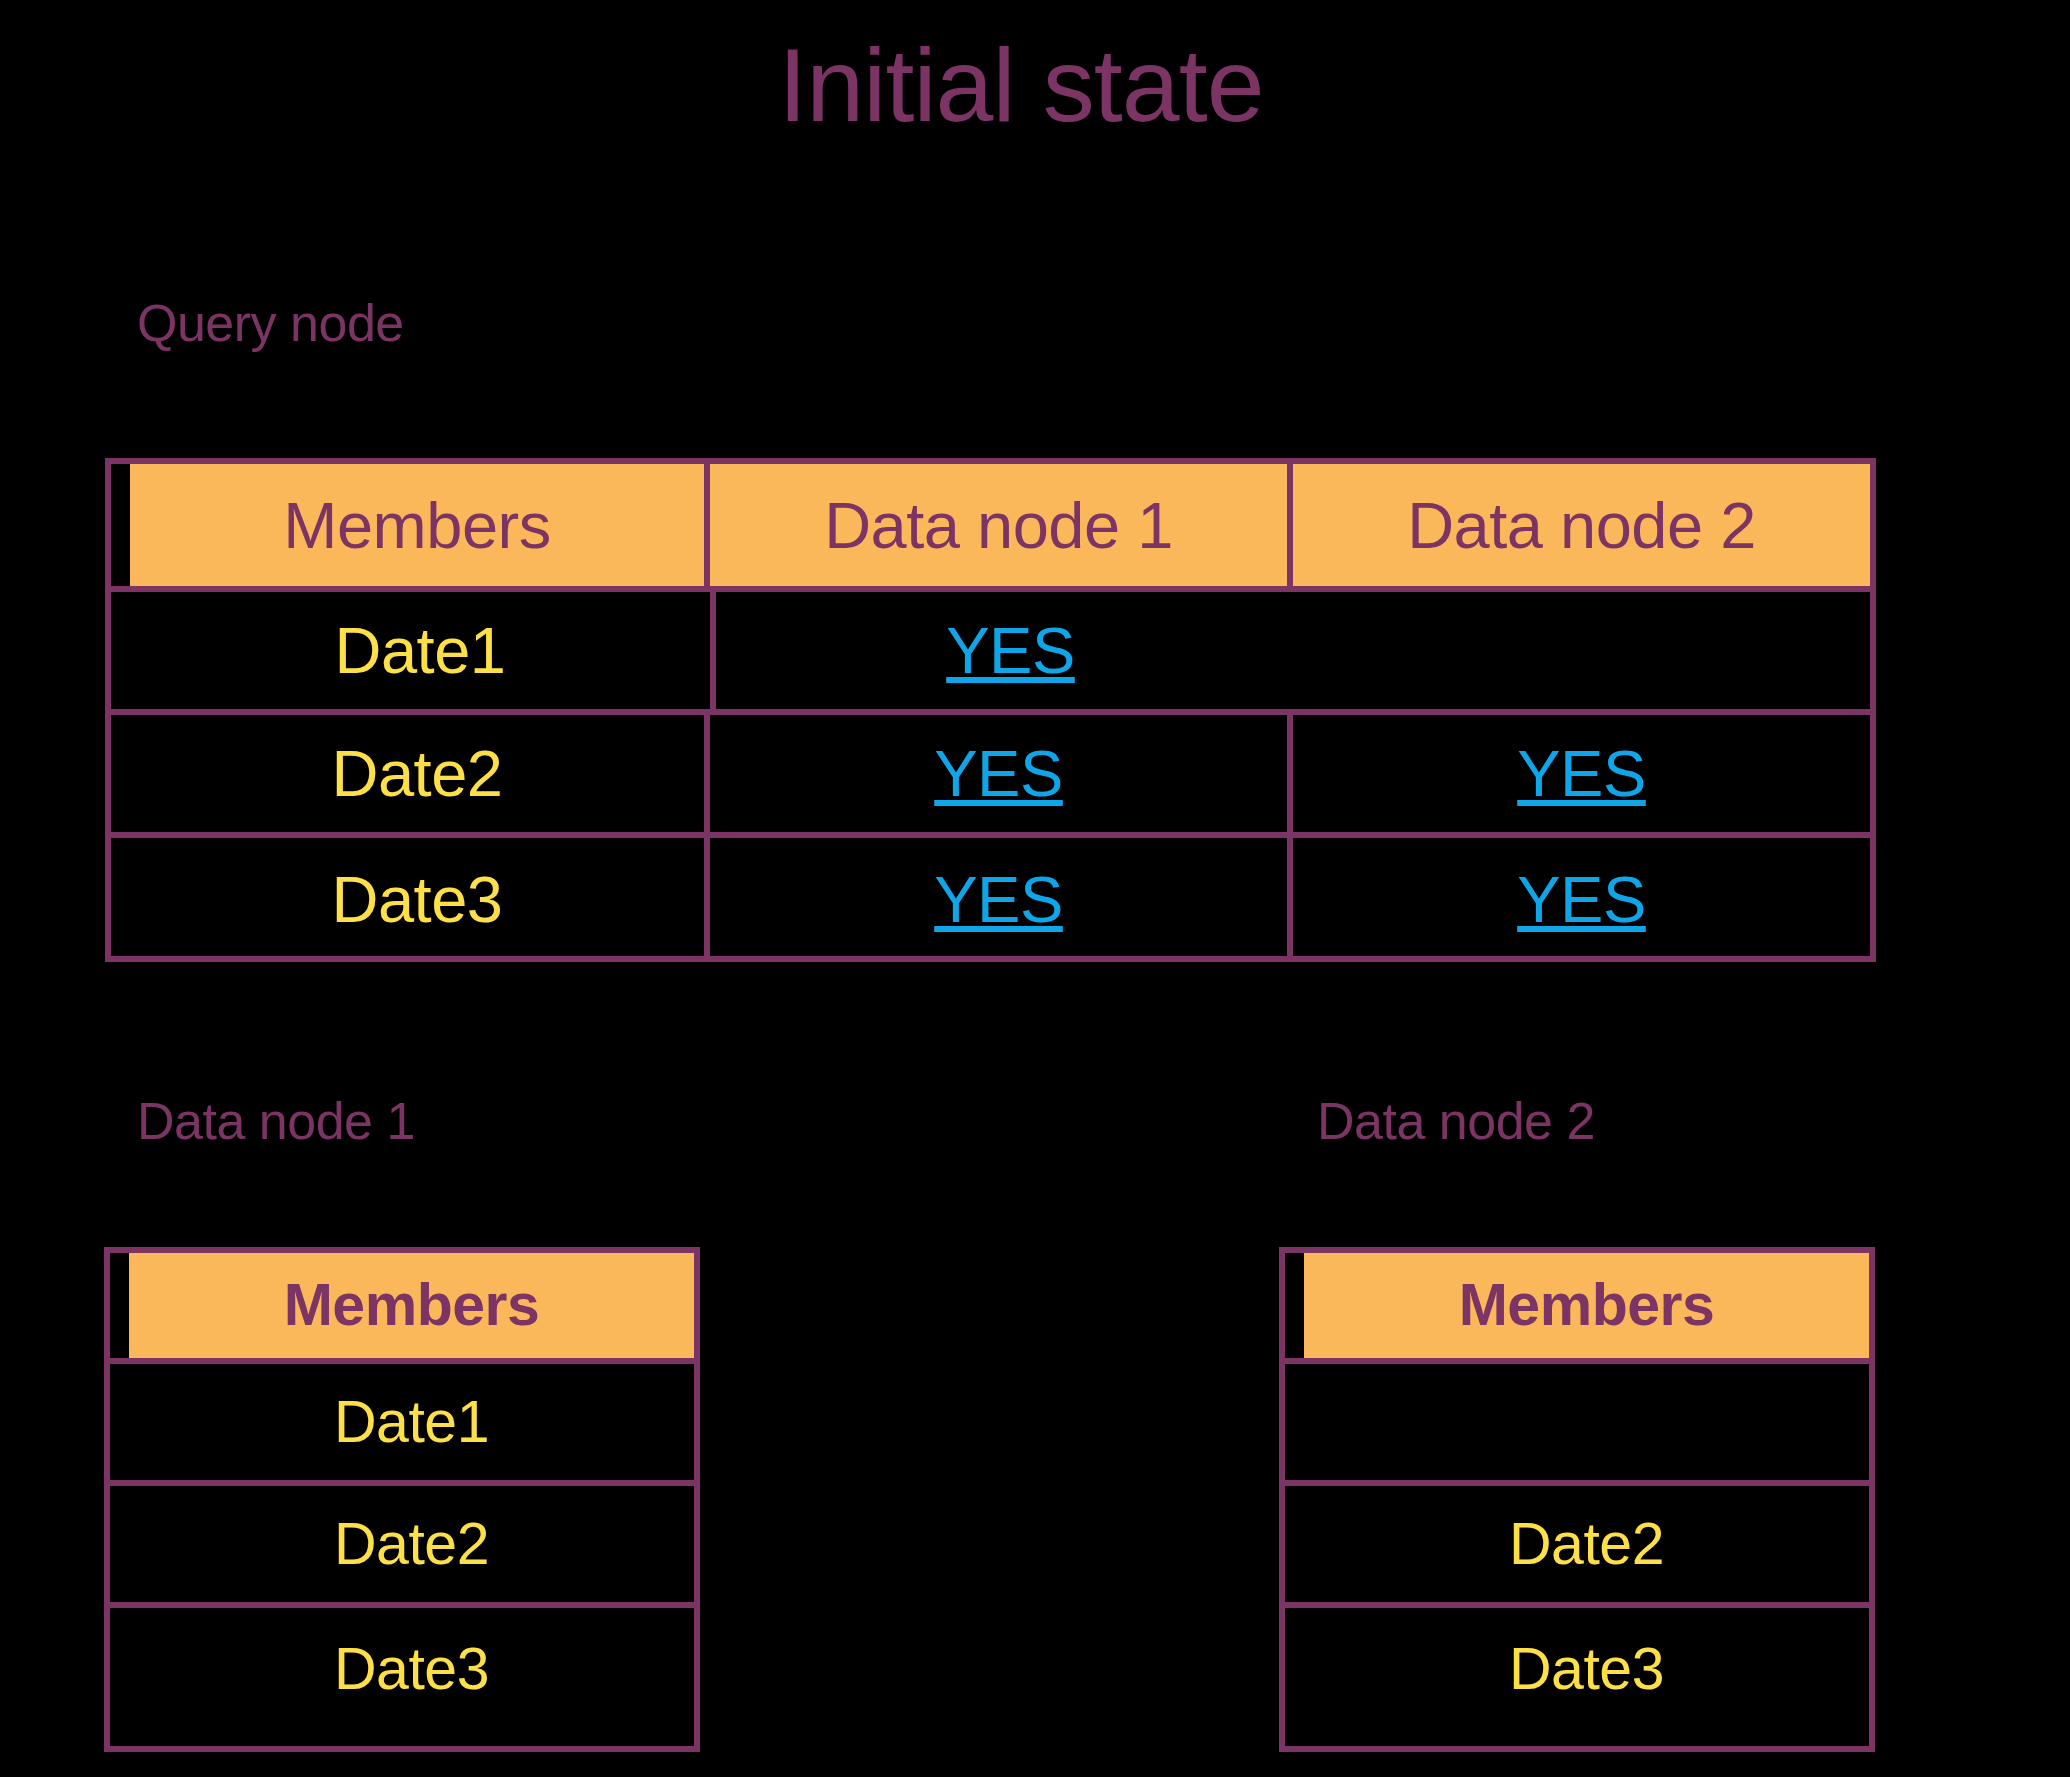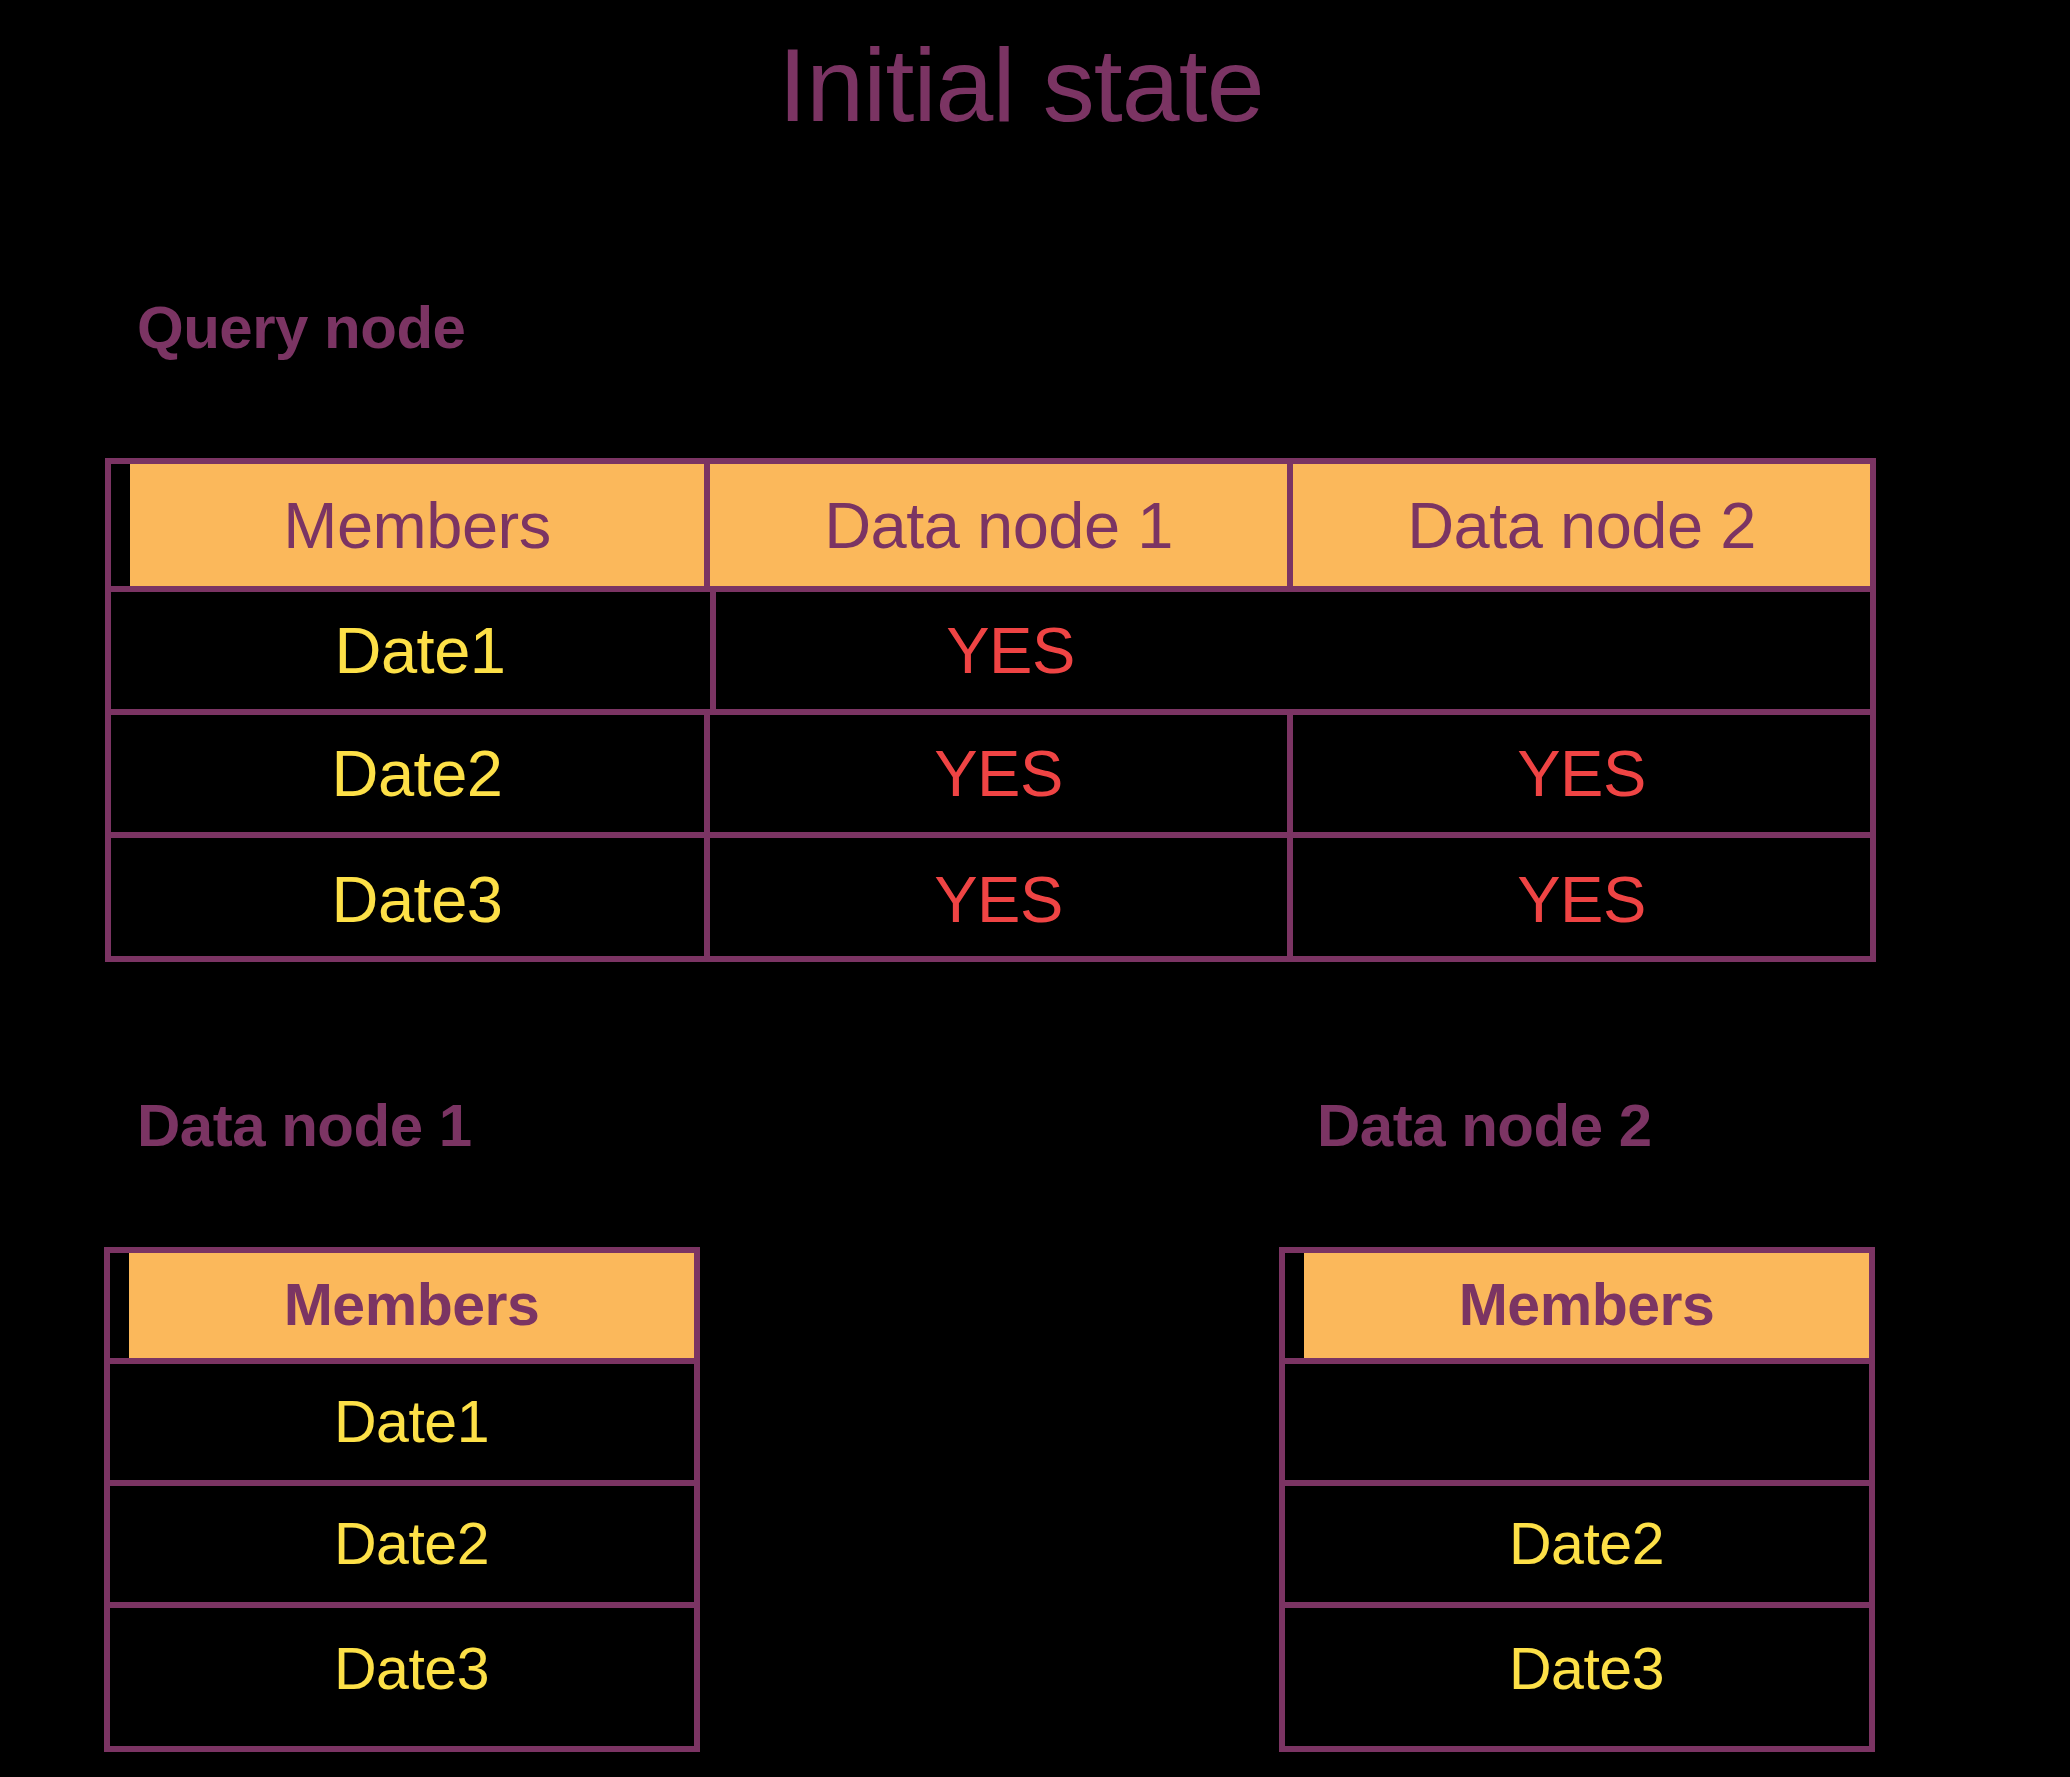--- a/index.html
+++ b/index.html
@@ -27,22 +27,22 @@
     font-size: 104px;
     font-weight: 400;
     letter-spacing: -0.9px;
     line-height: 1.15;
     white-space: nowrap;
   }
 
   .section-title {
     position: absolute;
     color: #7B3463;
-    font-size: 60px;
-    font-weight: 700;
+    font-size: 52px;
+    font-weight: 400;
     letter-spacing: -0.5px;
     line-height: 1.1;
     white-space: nowrap;
   }
   .section-title.query   { left: 137px;  top: 295px; }
   .section-title.dnode1  { left: 137px;  top: 1093px; }
   .section-title.dnode2  { left: 1317px; top: 1093px; }
 
   
   .grid-table {
@@ -76,21 +76,21 @@
     line-height: 1;
     white-space: nowrap;
     overflow: hidden;
   }
   .grid-cell:last-child { border-right: none; }
 
   .grid-row.header .grid-cell {
     background: #FBB85B;
     color: #7B3463;
   }
-  .grid-cell.yes { color: #ef4444; }
+  .grid-cell.yes { color: #0ea5e9; text-decoration: underline; }
   .grid-cell.no  { color: #7B3463; }
 
   
   #query-node-table {
     left: 105px;
     top: 458px;
     width: 1771px;
     height: 504px;
   }
   #query-node-table .grid-row.header { height: 128px; }

